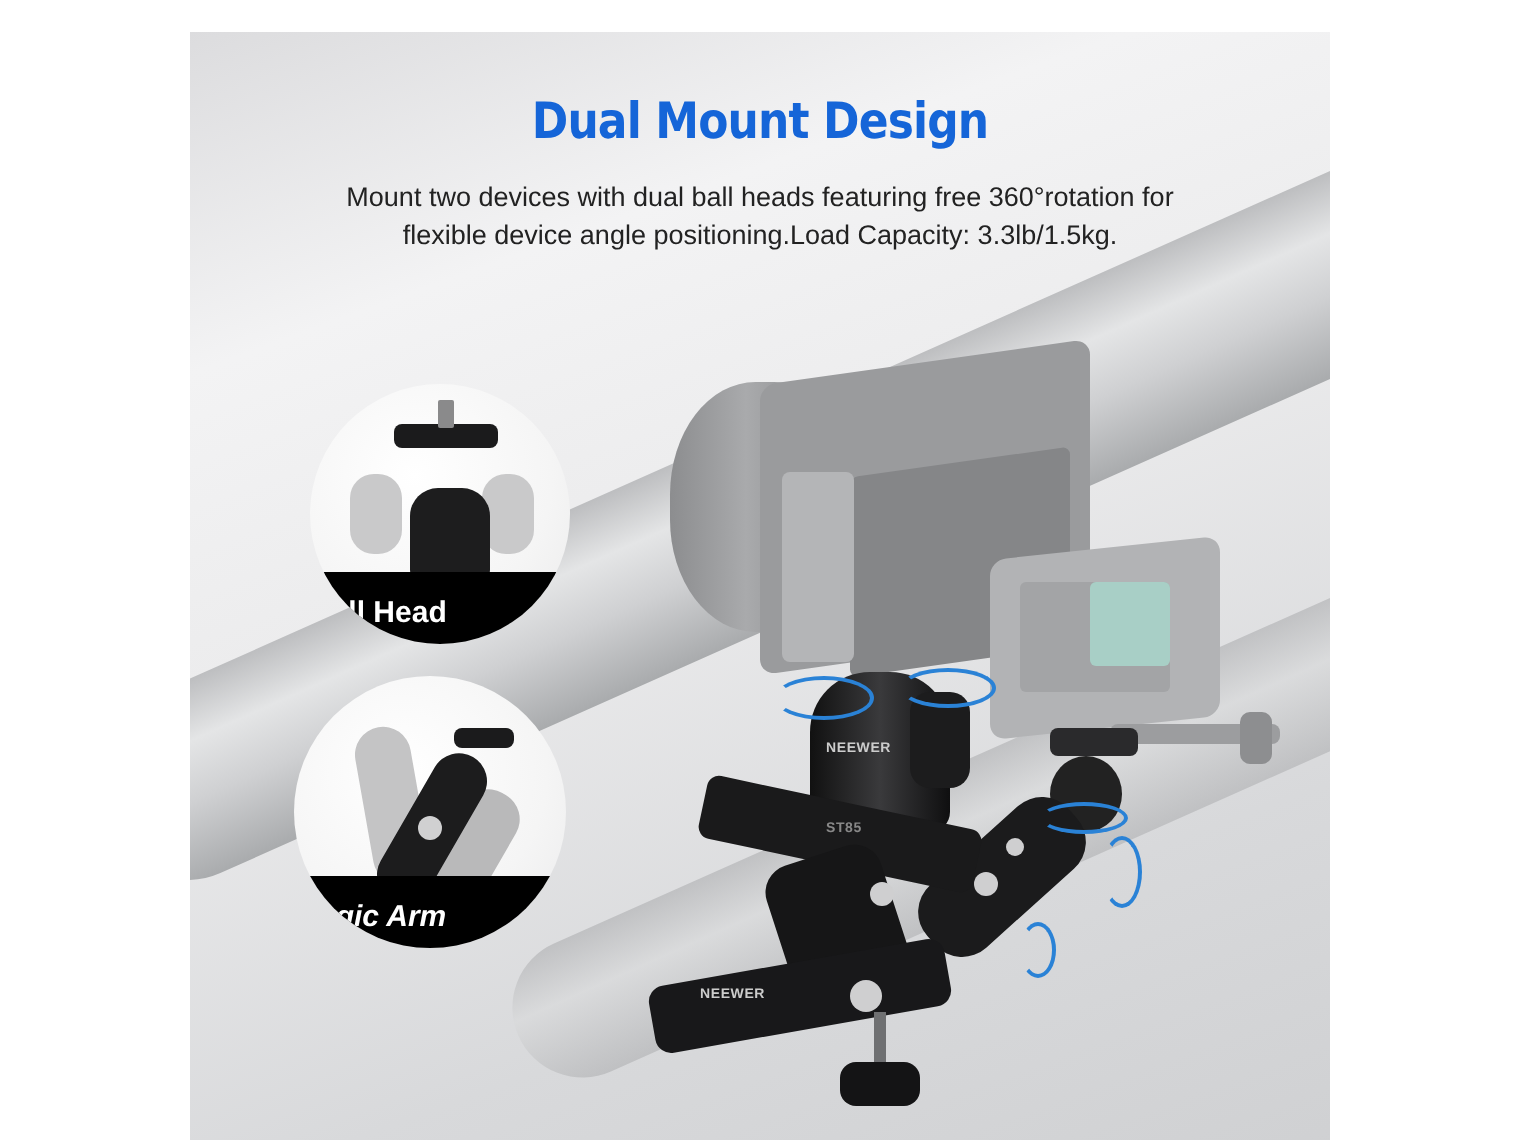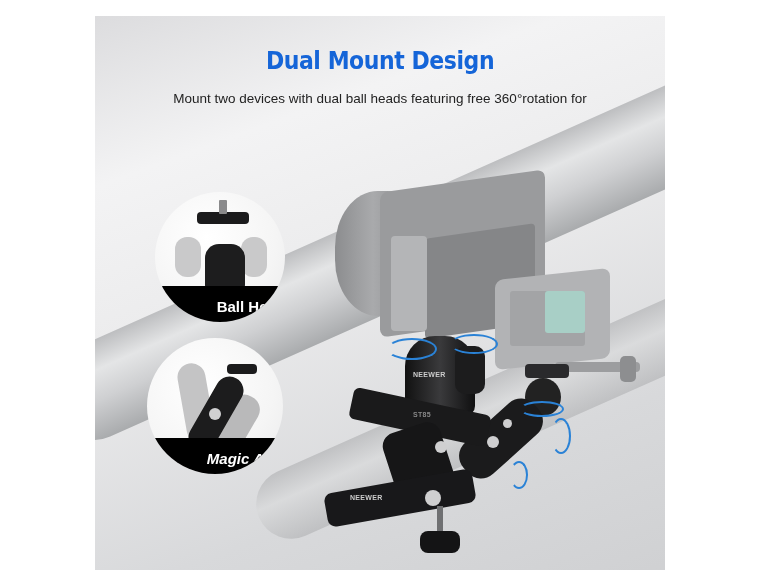--- a/index.html
+++ b/index.html
@@ -73,32 +73,33 @@
   .arm-ball { position: absolute; left: 430px; top: 362px; width: 36px; height: 38px; border-radius: 50%; background: #222; }
   .arm-mount { position: absolute; left: 430px; top: 348px; width: 44px; height: 14px; background: #2a2a2c; border-radius: 4px; }
 
   
   .rot { position: absolute; border: 2px solid #2a82d6; border-radius: 50%; border-left-color: transparent; }
 
   
   .circle { position: absolute; width: 130px; height: 130px; border-radius: 50%; overflow: hidden;
     background: radial-gradient(circle at 40% 35%, #ffffff 0%, #f5f5f5 60%, #e9e9ea 100%); }
   .circle .band { position: absolute; left: 0; bottom: 0; width: 130px; height: 36px; background: #000; }
-  .circle .lbl { position: absolute; left: 0; bottom: 7px; width: 130px; text-align: right; color: #fff;
+  .circle .lbl { position: absolute; left: 0; bottom: 7px; width: 130px; text-align: left; color: #fff;
     font-size: 15px; font-weight: bold; }
   .ic-part { position: absolute; border-radius: 8px; }
 </style>
 </head>
 <body>
 
 <div class="panel">
 
   <div class="title" style="color:#1565d8;">Dual Mount Design</div>
   <div class="subtitle">
     <span>Mount two devices with dual ball heads featuring free 360°rotation for</span>
+    <span>flexible device angle positioning.Load Capacity: 3.3lb/1.5kg.</span>
   </div>
 
   <div class="pipe"></div>
   <div class="pipe2"></div>
 
   <div>
     <div class="cam-lens"></div>
     <div class="cam-body"></div>
     <div class="cam-screen"></div>
     <div class="cam-side"></div>

